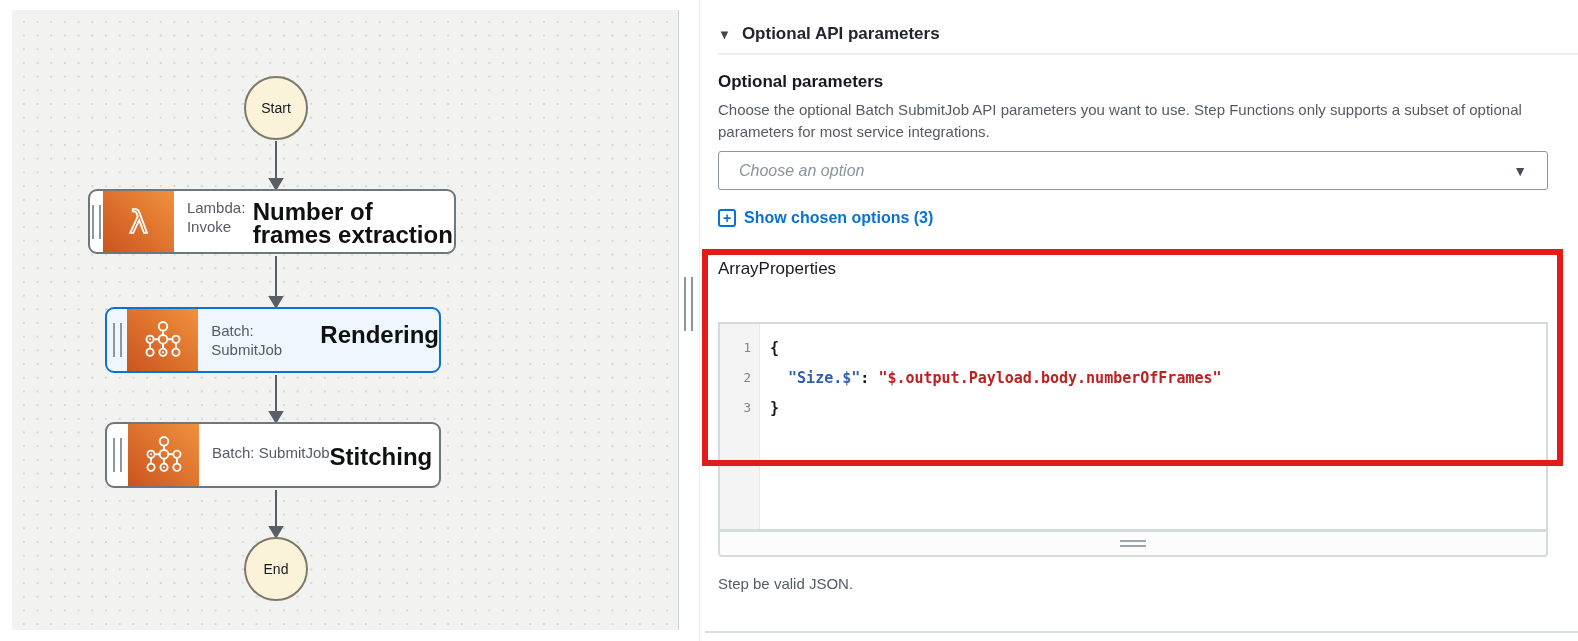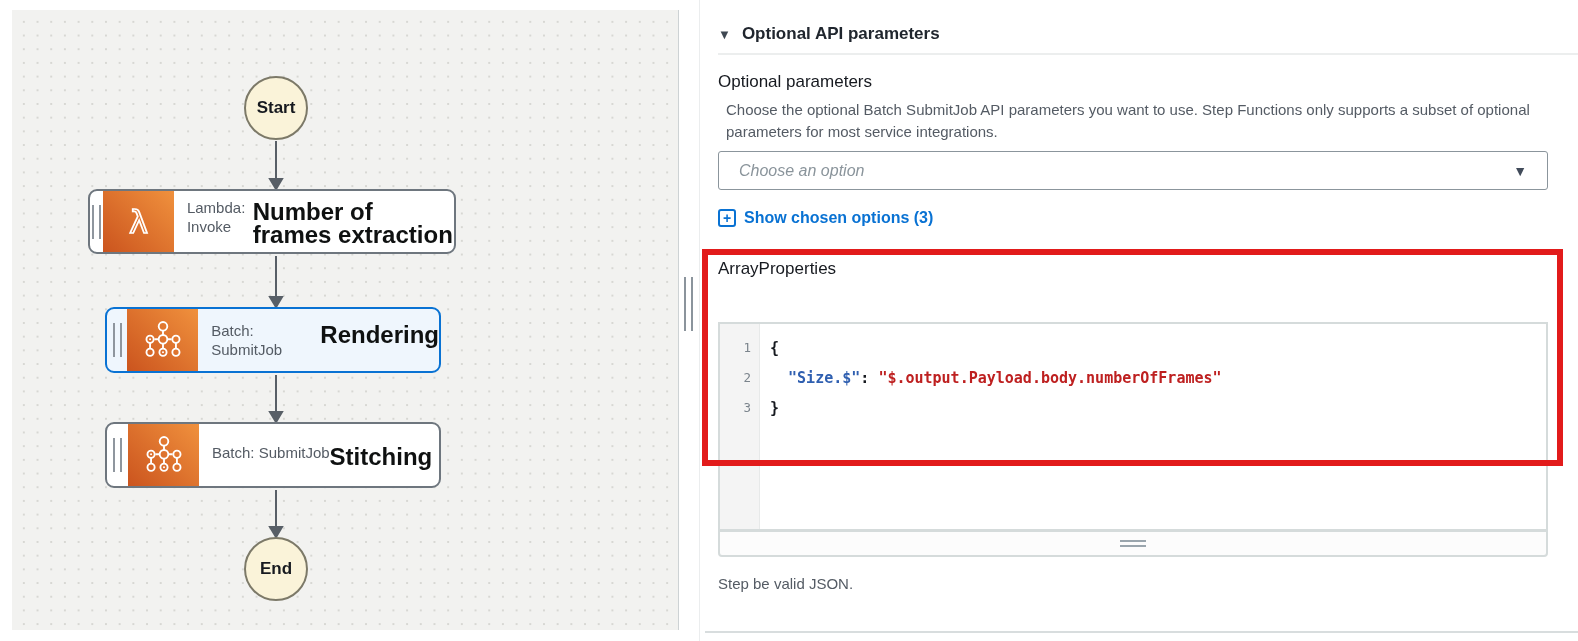--- a/index.html
+++ b/index.html
@@ -15,21 +15,21 @@
           border-right:1px solid #CDD2D4; }
   .gutter { position:absolute; left:679px; top:0; width:21px; height:641px; background:#fff;
             border-right:1px solid #EBEDEE; }
   .pane-grip { position:absolute; left:684px; top:277px; width:9px; height:54px;
                border-left:2px solid #8B949C; border-right:2px solid #8B949C; cursor:col-resize; }
 
   .edges { position:absolute; left:0; top:0; width:679px; height:641px; pointer-events:none; }
 
   .circle-node { position:absolute; width:64px; height:64px; border-radius:50%;
                  background:#FAF3D9; border:2px solid #7C7968; display:flex; align-items:center;
-                 justify-content:center; font-size:17px; font-weight:700; color:#16191F; cursor:pointer; }
+                 justify-content:center; font-size:14px; font-weight:400; color:#16191F; cursor:pointer; }
   .node-start { left:244px; top:76px; }
   .node-end   { left:244px; top:537px; }
 
   .card { position:absolute; background:#fff; border:2px solid #6E767E; border-radius:9px;
           display:flex; align-items:center; overflow:hidden; cursor:pointer; }
   .card.selected { border-color:#0972D3; background:#EFF6FD; }
   .card-lambda    { left:88px;  top:189px; width:368px; height:65px; }
   .card-rendering { left:105px; top:307px; width:336px; height:66px; }
   .card-stitching { left:105px; top:422px; width:336px; height:66px; }
   .card-gripwrap { width:21px; display:flex; align-items:center; justify-content:center; align-self:stretch; }
@@ -41,22 +41,22 @@
   .svc-label  { font-size:15px; color:#545B64; line-height:19px; }
   .state-name { font-size:24px; font-weight:700; color:#0F1111; line-height:23px; margin-top:2px; }
 
   
   .panel { position:absolute; left:700px; top:0; width:878px; height:641px; background:#fff; }
   .panel-header { position:absolute; left:18px; top:24px; display:flex; align-items:center; gap:11px; cursor:pointer; }
   .hdr-caret { font-size:13px; color:#3F4852; }
   .hdr-title { font-size:17px; font-weight:700; color:#20262E; }
   .hdr-divider { position:absolute; left:18px; right:0; top:53px; height:0; border-top:2px solid #ECEEEE; }
 
-  .field-label { position:absolute; left:18px; top:72px; font-size:17px; font-weight:400; color:#16191F; }
-  .field-desc  { position:absolute; left:18px; top:99px; width:805px; font-size:15px; color:#545B64; line-height:22px;margin-left:8px; }
+  .field-label { position:absolute; left:18px; top:72px; font-size:17px; font-weight:700; color:#16191F; }
+  .field-desc  { position:absolute; left:18px; top:99px; width:805px; font-size:15px; color:#545B64; line-height:22px; }
 
   .select-box { position:absolute; left:18px; top:151px; width:830px; height:39px;
                 border:1px solid #8B959C; border-radius:3px; background:#fff;
                 display:flex; align-items:center; padding:0 20px; cursor:pointer; }
   .select-placeholder { flex:1; font-size:16px; font-style:italic; color:#8A949B; }
   .select-caret { font-size:14px; color:#414B5A; }
 
   .show-link { position:absolute; left:18px; top:209px; display:flex; align-items:center; gap:8px;
                color:#0972D3; cursor:pointer; text-decoration:none; }
   .plus-icon { width:18px; height:18px; border:2px solid #0972D3; border-radius:3px;

